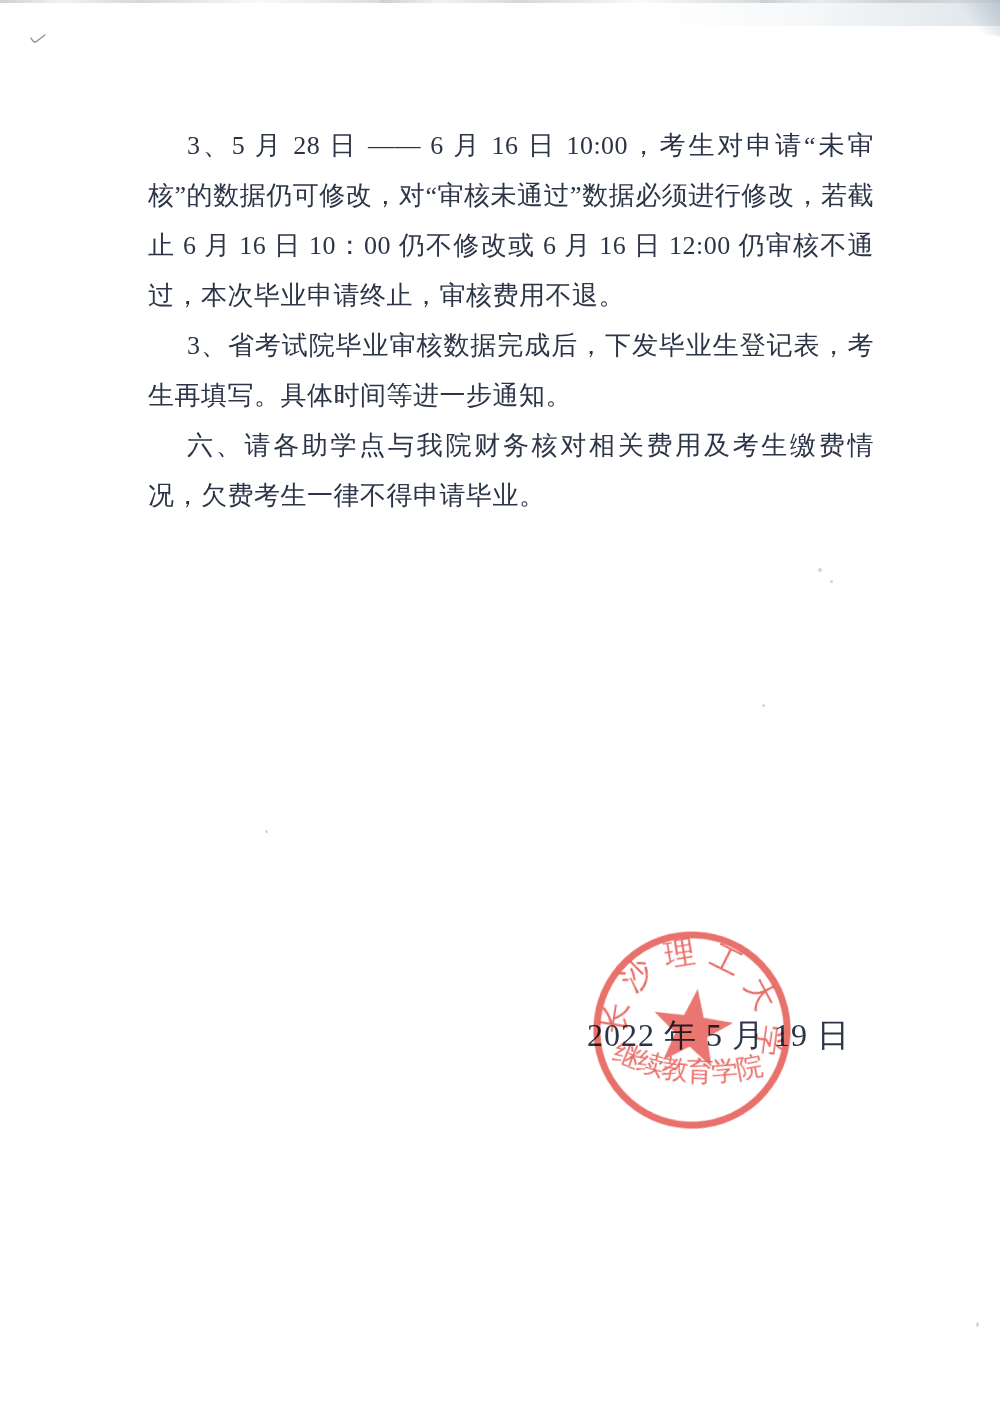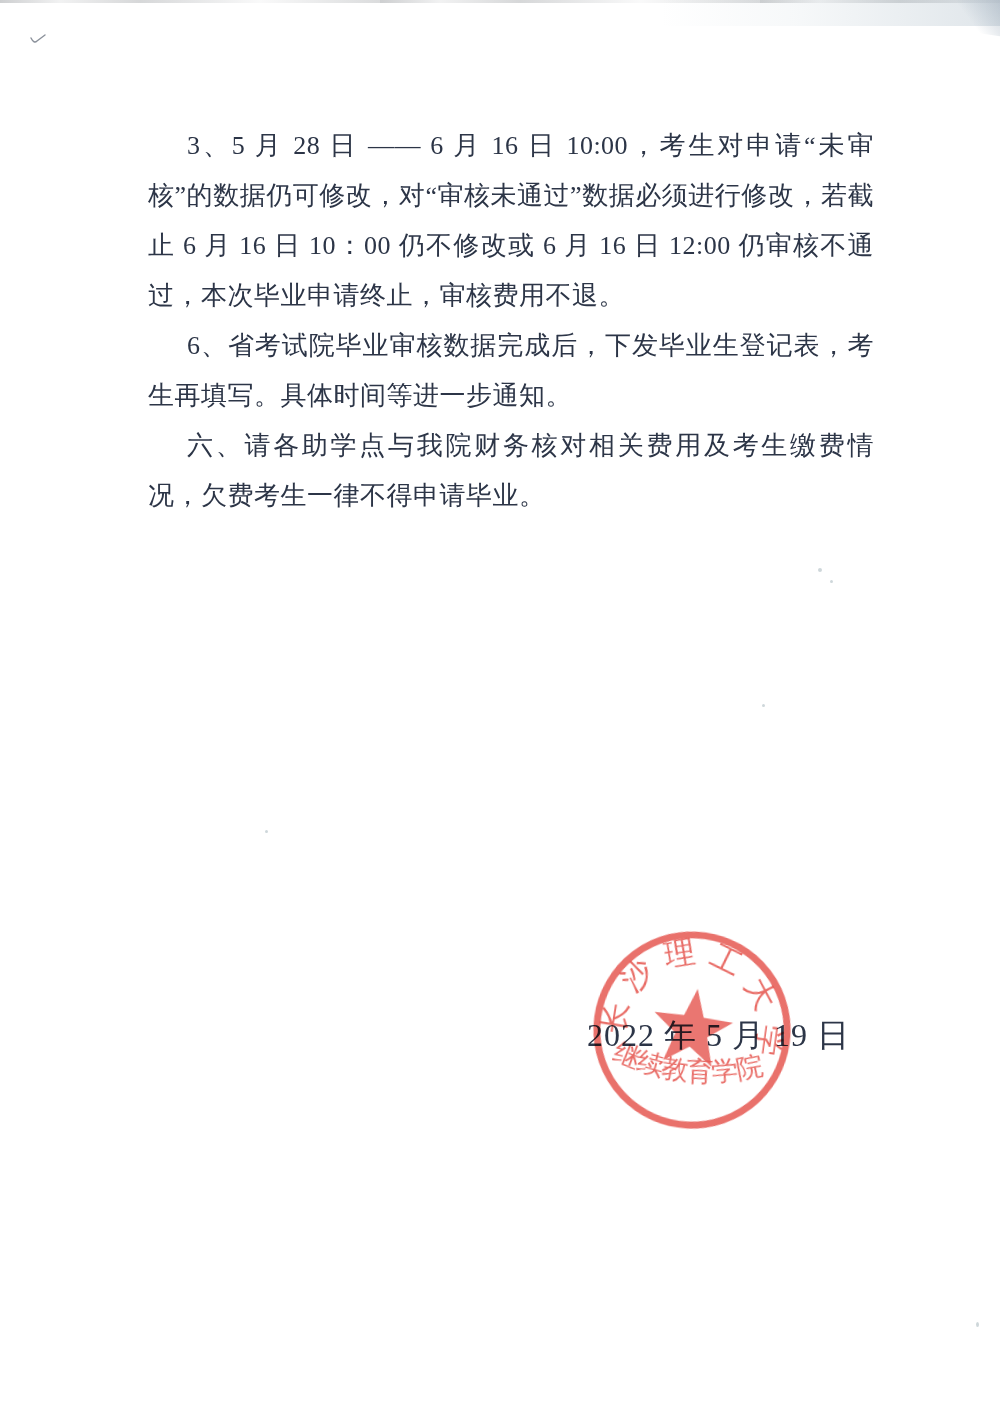--- a/index.html
+++ b/index.html
@@ -119,21 +119,21 @@
   </svg>
 
   <div class="speck" style="left:818px; top:568px; width:4px; height:4px;"></div>
   <div class="speck" style="left:830px; top:580px; width:3px; height:3px;"></div>
   <div class="speck" style="left:762px; top:704px; width:3px; height:3px;"></div>
   <div class="speck" style="left:265px; top:830px; width:3px; height:3px;"></div>
   <div class="speck" style="left:976px; top:1322px; width:3px; height:5px;"></div>
 
   <div class="body-text">
     <p>3、5 月 28 日 —— 6 月 16 日 10:00，考生对申请“未审核”的数据仍可修改，对“审核未通过”数据必须进行修改，若截止 6 月 16 日 10：00 仍不修改或 6 月 16 日 12:00 仍审核不通过，本次毕业申请终止，审核费用不退。</p>
-    <p>6、省考试院毕业审核数据完成后，下发毕业生登记表，考生再填写。具体时间等进一步通知。</p>
+    <p>3、省考试院毕业审核数据完成后，下发毕业生登记表，考生再填写。具体时间等进一步通知。</p>
     <p>六、请各助学点与我院财务核对相关费用及考生缴费情况，欠费考生一律不得申请毕业。</p>
   </div>
 
   <div class="signature">
     <div class="sig-date">2022 年 5 月 19 日</div>
   </div>
 
   <svg class="stamp" viewBox="0 0 220 220">
     <g transform="rotate(8 110 110)" class="stamp-texture">
       <circle cx="110" cy="110" r="96" fill="none" stroke="#e23f38" stroke-width="7" opacity="0.85"></circle>

